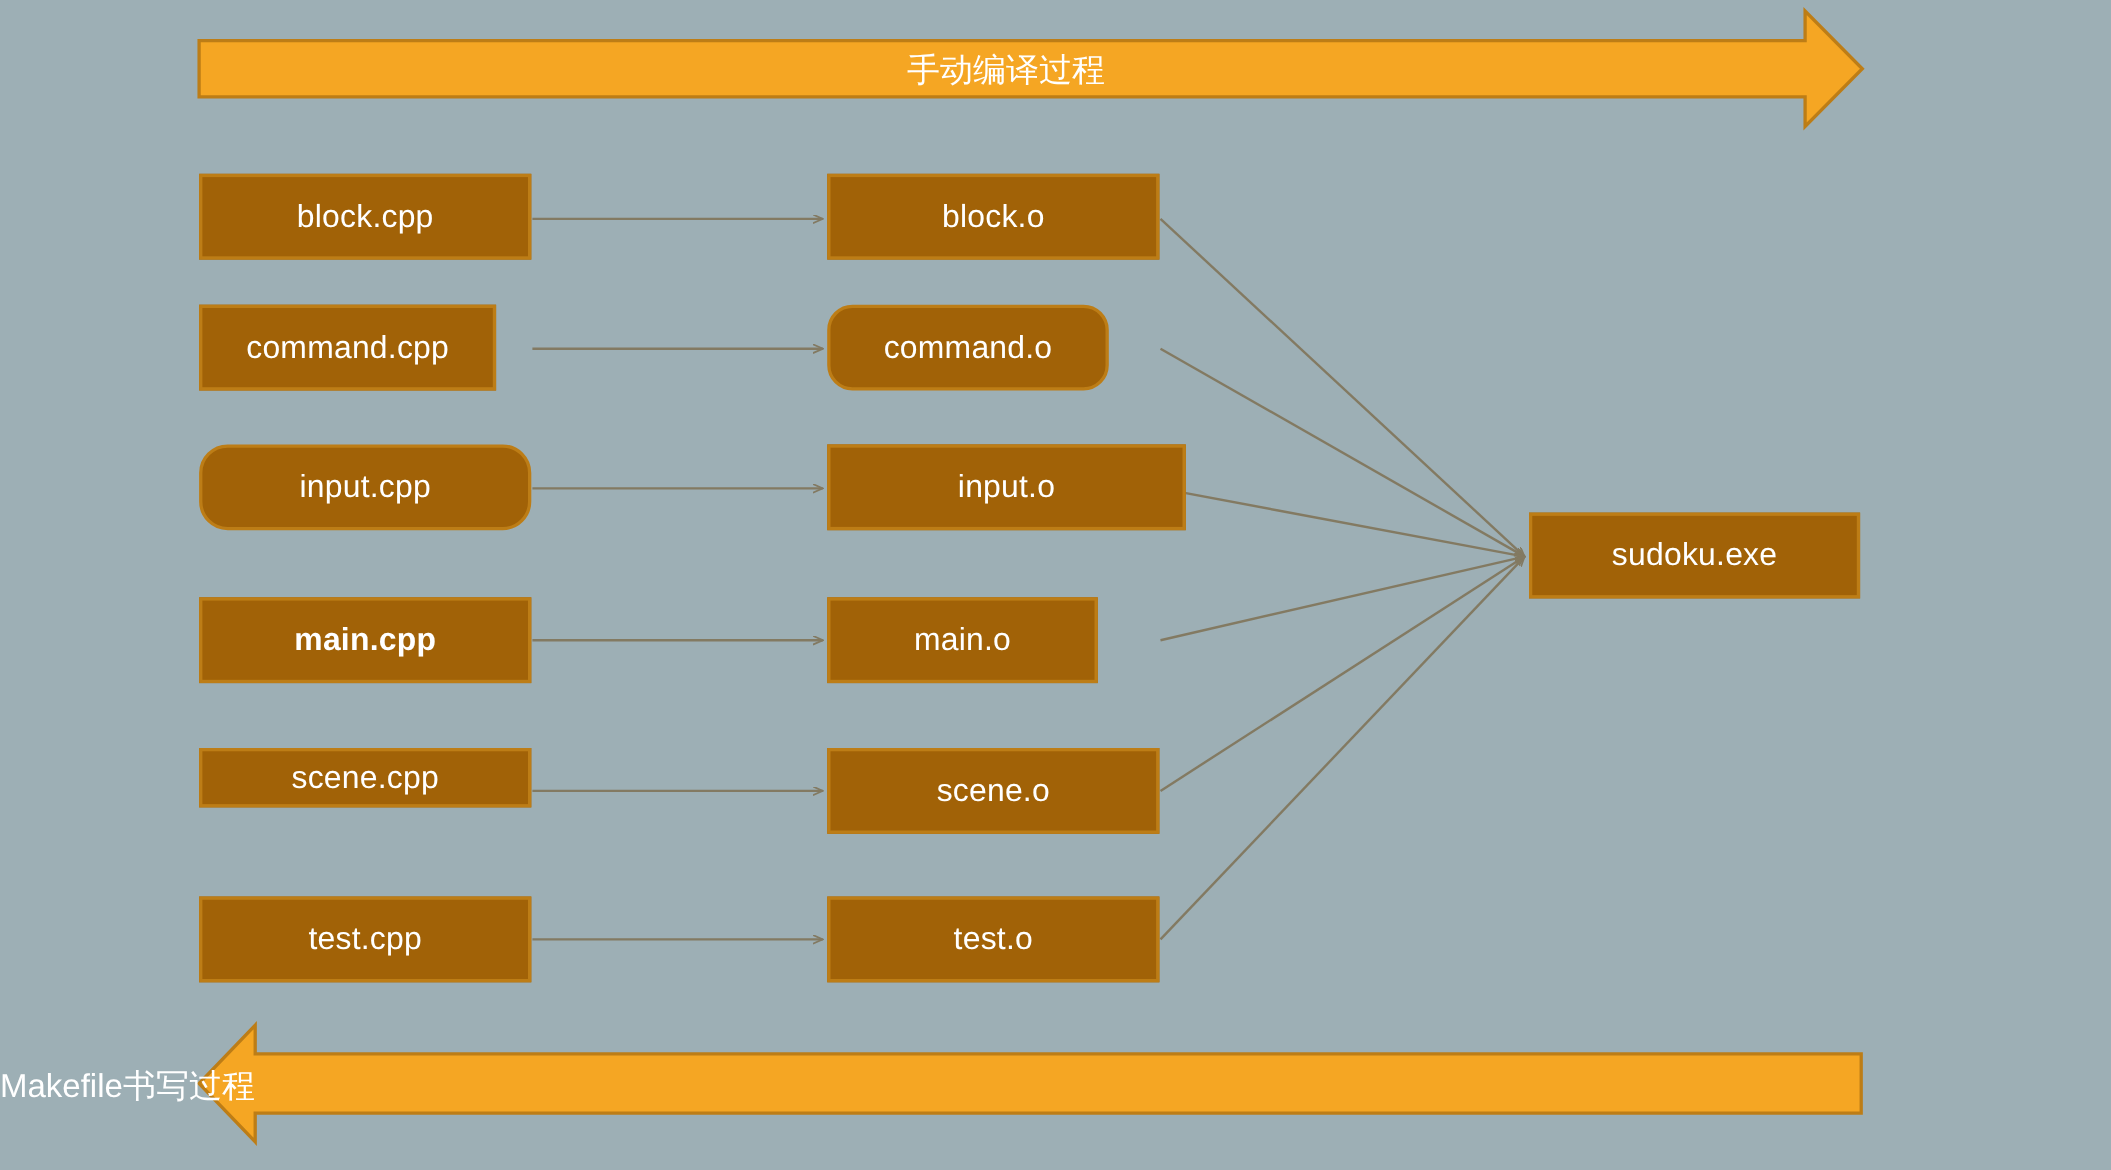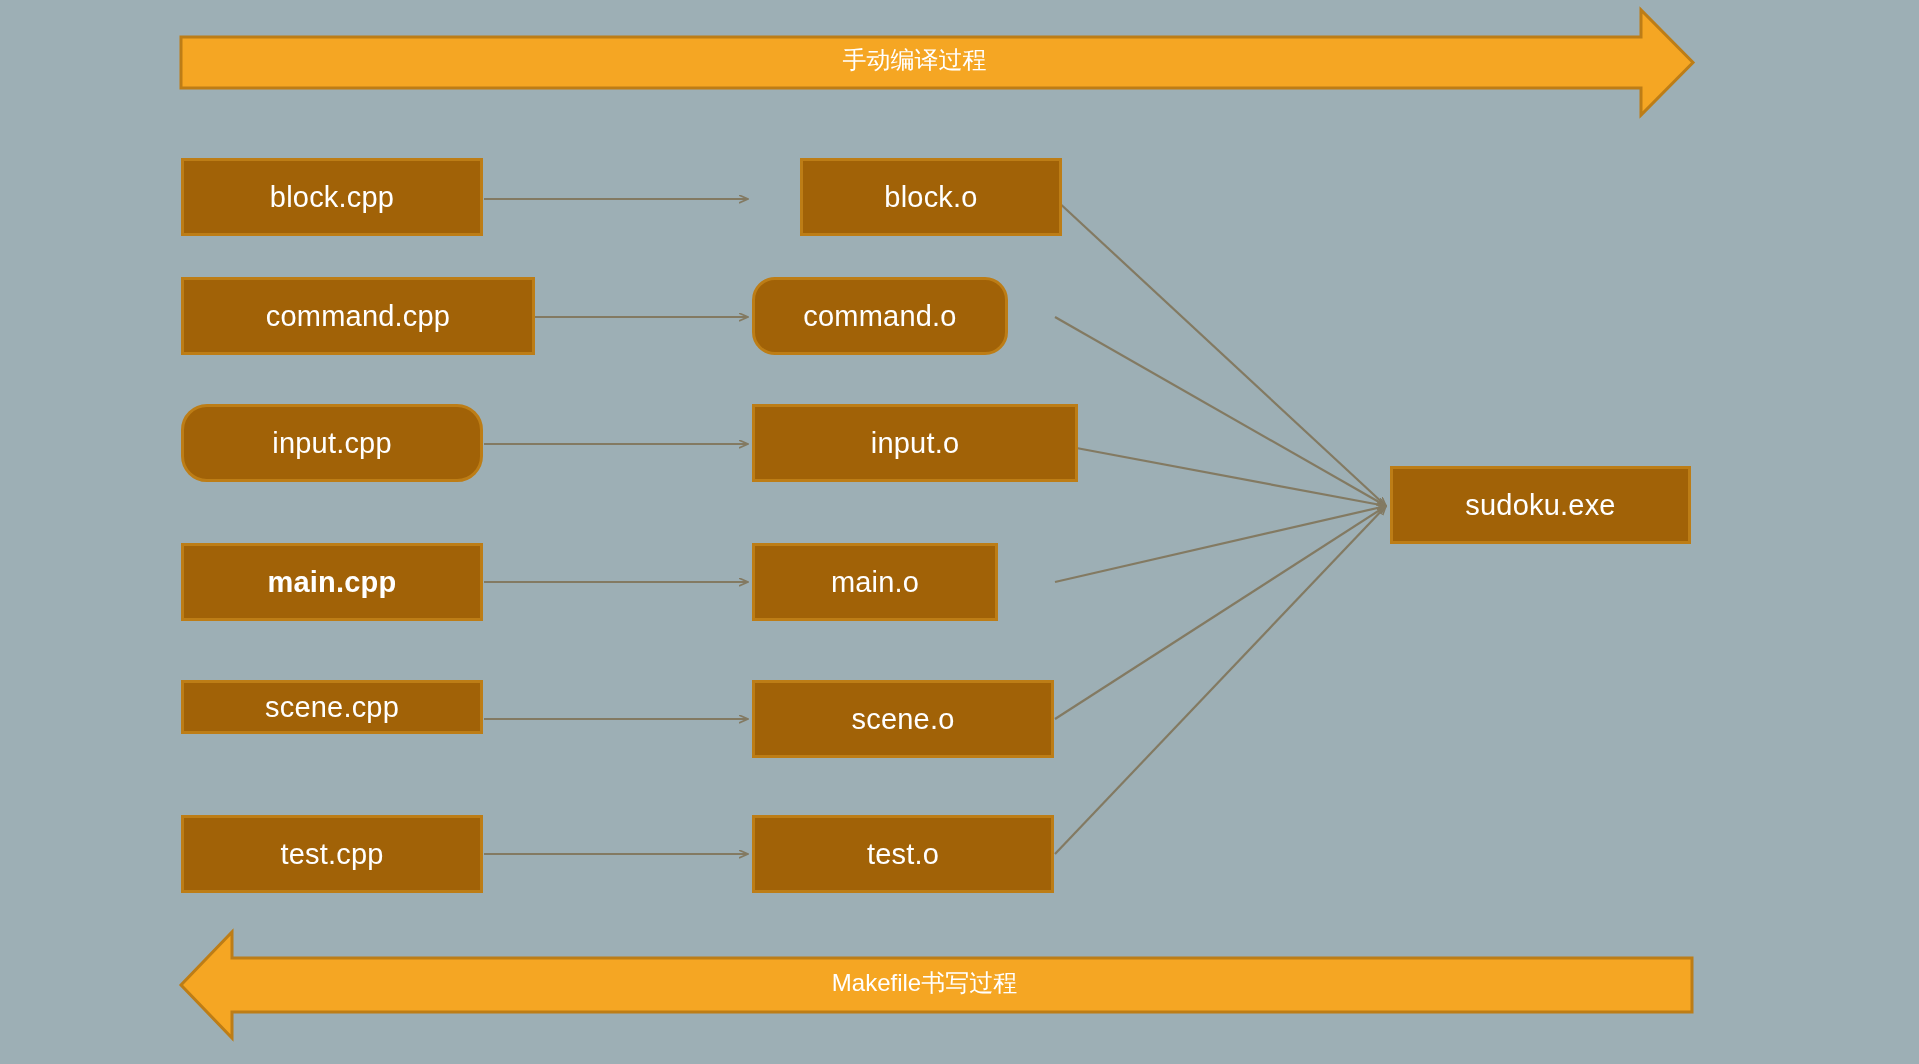--- a/index.html
+++ b/index.html
@@ -33,21 +33,21 @@
     color: #ffffff;
     font-size: 29px;
     font-family: "Liberation Sans", sans-serif;
     letter-spacing: 0.2px;
     line-height: 1;
     z-index: 3;
   }
   .banner-label {
     position: absolute;
     color: #ffffff;
-    font-size: 24px;
+    font-size: 30px;
     font-family: "Liberation Sans", sans-serif;
     white-space: nowrap;
     z-index: 4;
     pointer-events: none;
   }
 </style>
 </head>
 <body>
 
 <div id="canvas">
@@ -77,30 +77,30 @@
       <line x1="1055" y1="317" x2="1386" y2="506" marker-end="url(#smallArrow)"></line>
       <line x1="1055" y1="444" x2="1386" y2="506" marker-end="url(#smallArrow)"></line>
       <line x1="1055" y1="582" x2="1386" y2="506" marker-end="url(#smallArrow)"></line>
       <line x1="1055" y1="719" x2="1386" y2="506" marker-end="url(#smallArrow)"></line>
       <line x1="1055" y1="854" x2="1386" y2="506" marker-end="url(#smallArrow)"></line>
     </g>
   </svg>
 
   <div class="banner-label" style="left:0; top:44px; width:1919px; text-align:center; padding-right:90px; box-sizing:border-box;">手动编译过程</div>
 
-  <div class="banner-label" style="left:0; top:967px; width:1919px; text-align:center; padding-right:70px; box-sizing:border-box;">Makefile书写过程</div>
+  <div class="banner-label" style="left:0; top:967px; width:1919px; padding-right:70px; box-sizing:border-box;">Makefile书写过程</div>
 
   <div class="node-box" style="left:181px; top:158px; width:302px; height:78px;">block.cpp</div>
-  <div class="node-box" style="left:181px; top:277px; width:354px; height:78px;">command.cpp</div>
+  <div class="node-box" style="left:181px; top:277px; width:270px; height:78px;">command.cpp</div>
   <div class="node-box" style="left:181px; top:404px; width:302px; height:78px;border-radius:26px;">input.cpp</div>
   <div class="node-box" style="left:181px; top:543px; width:302px; height:78px;font-weight:bold;">main.cpp</div>
   <div class="node-box" style="left:181px; top:680px; width:302px; height:54px;">scene.cpp</div>
   <div class="node-box" style="left:181px; top:815px; width:302px; height:78px;">test.cpp</div>
 
-  <div class="node-box" style="left:752px; top:158px; width:262px; height:78px;margin-left:48px;">block.o</div>
+  <div class="node-box" style="left:752px; top:158px; width:302px; height:78px;">block.o</div>
   <div class="node-box" style="left:752px; top:277px; width:256px; height:78px;border-radius:23px;">command.o</div>
   <div class="node-box" style="left:752px; top:404px; width:326px; height:78px;">input.o</div>
   <div class="node-box" style="left:752px; top:543px; width:246px; height:78px;">main.o</div>
   <div class="node-box" style="left:752px; top:680px; width:302px; height:78px;">scene.o</div>
   <div class="node-box" style="left:752px; top:815px; width:302px; height:78px;">test.o</div>
 
   <div class="node-box" style="left:1390px; top:466px; width:301px; height:78px;">sudoku.exe</div>
 
 </div>
 

